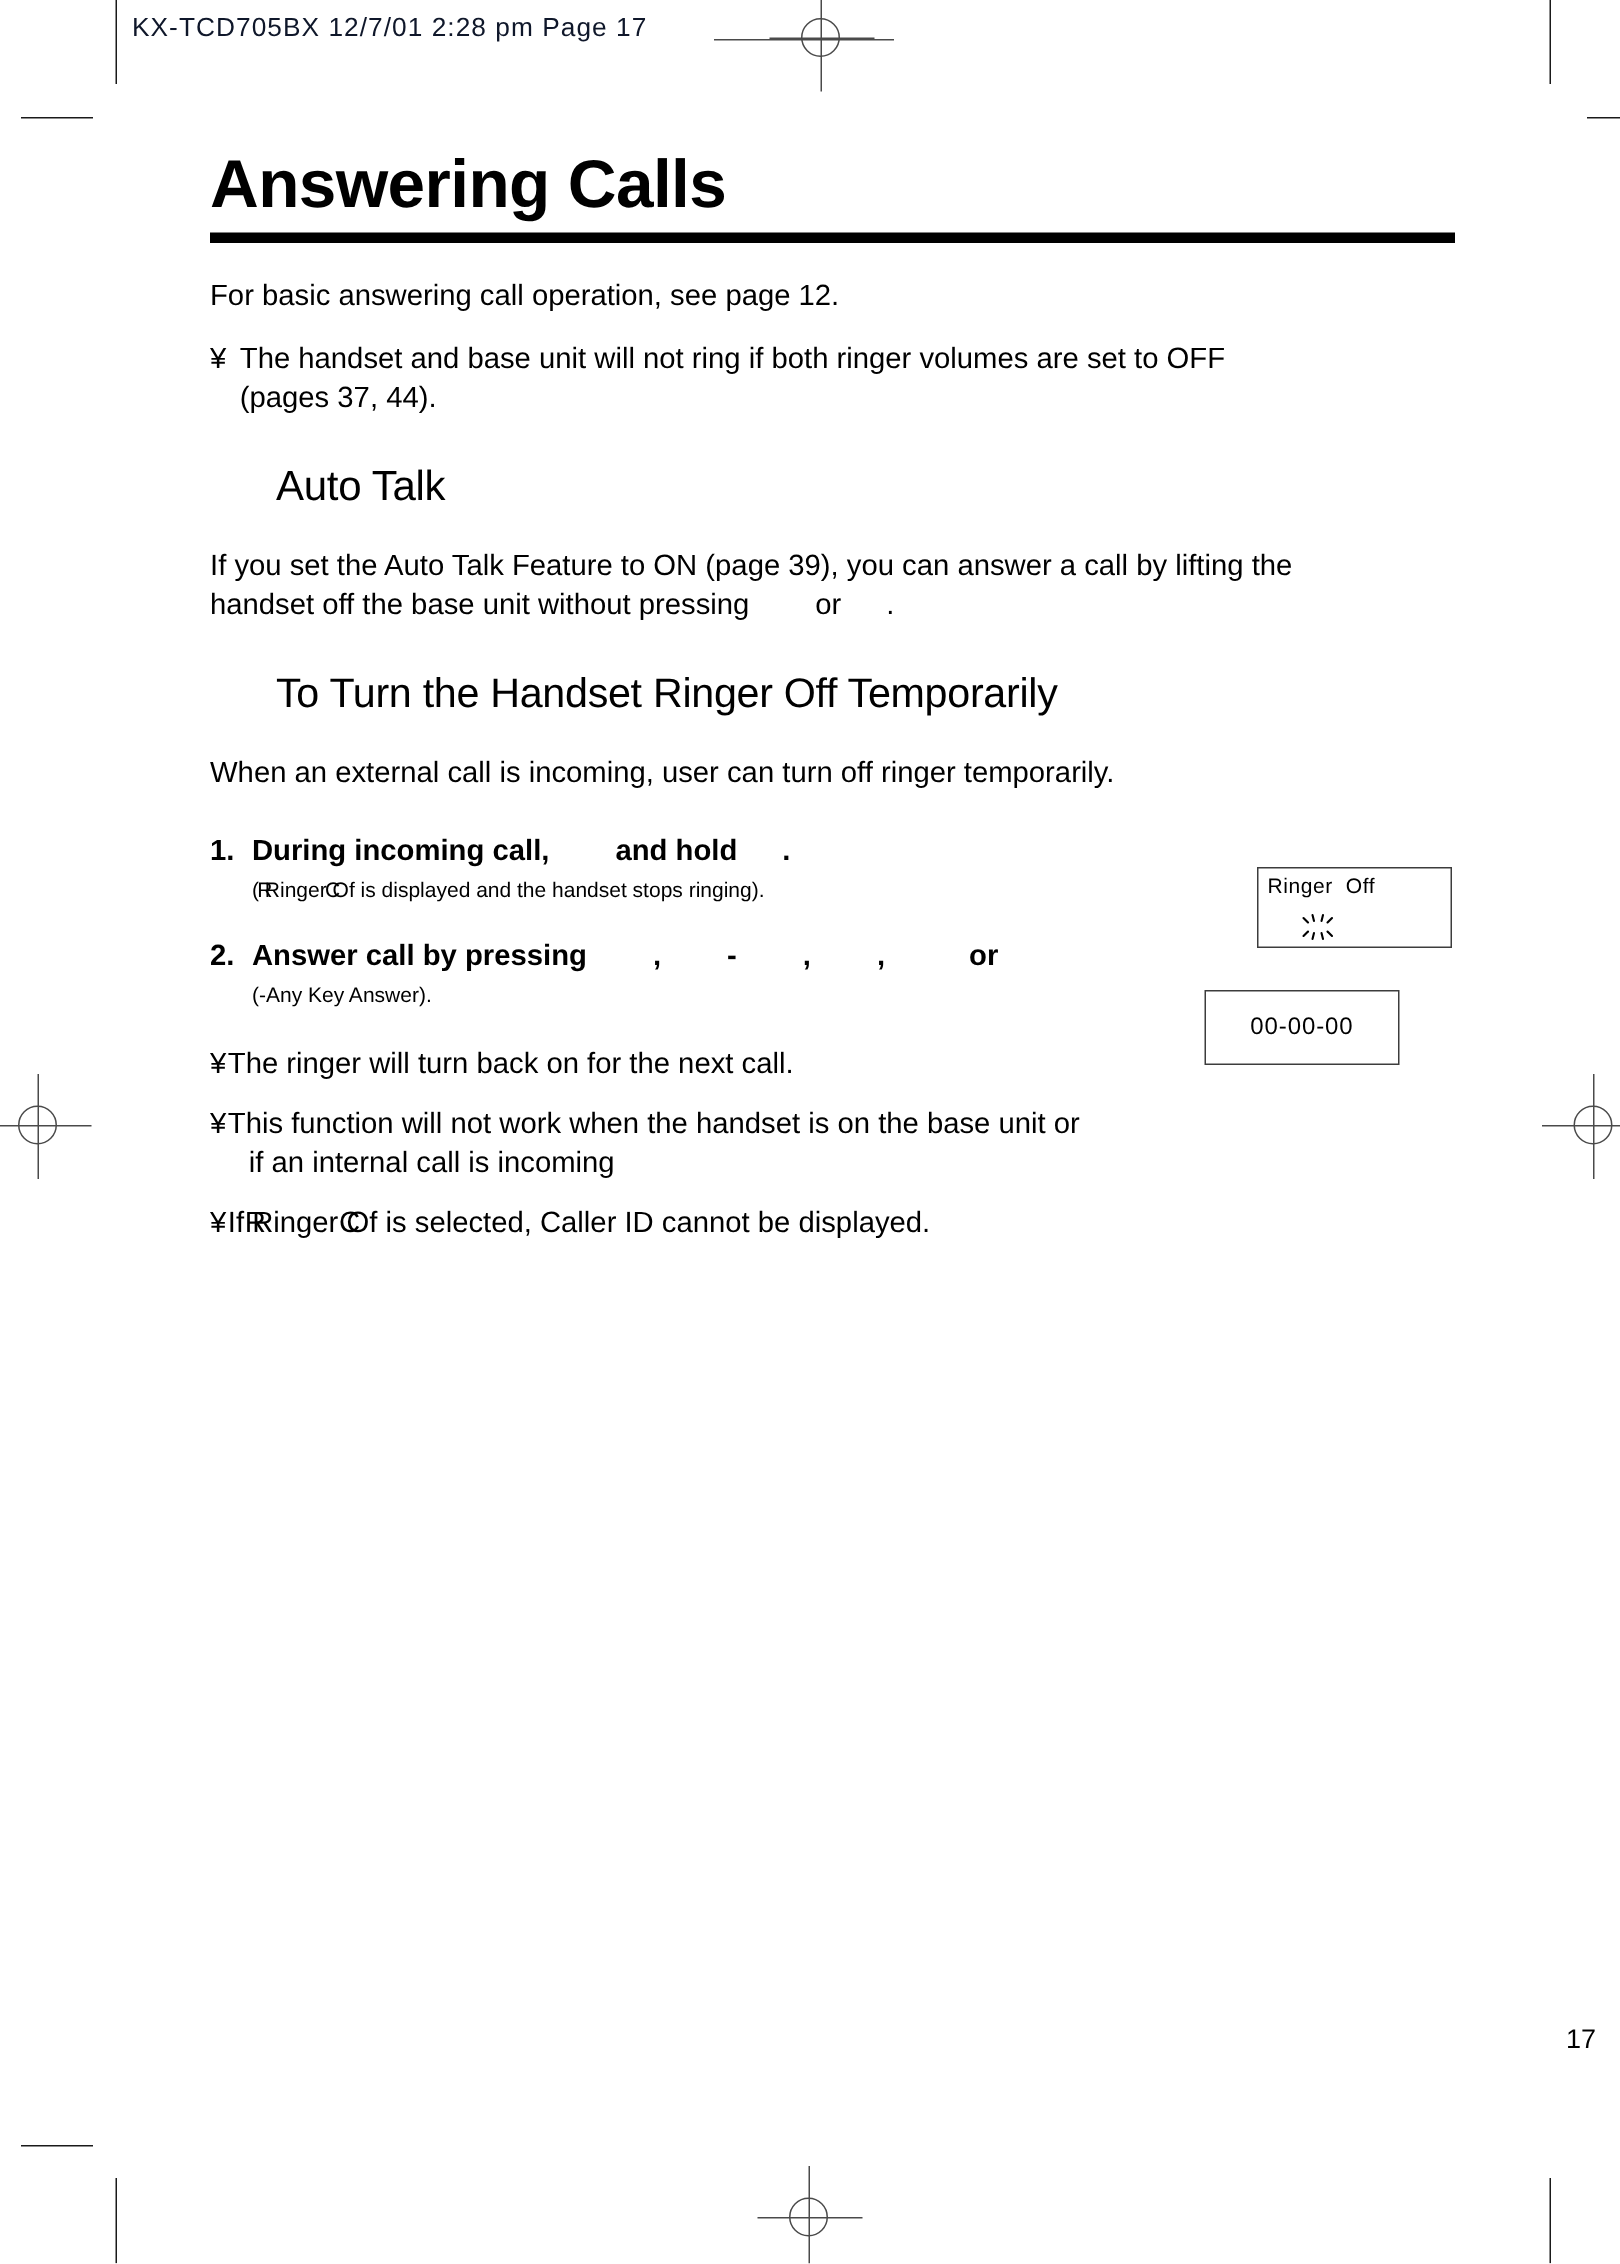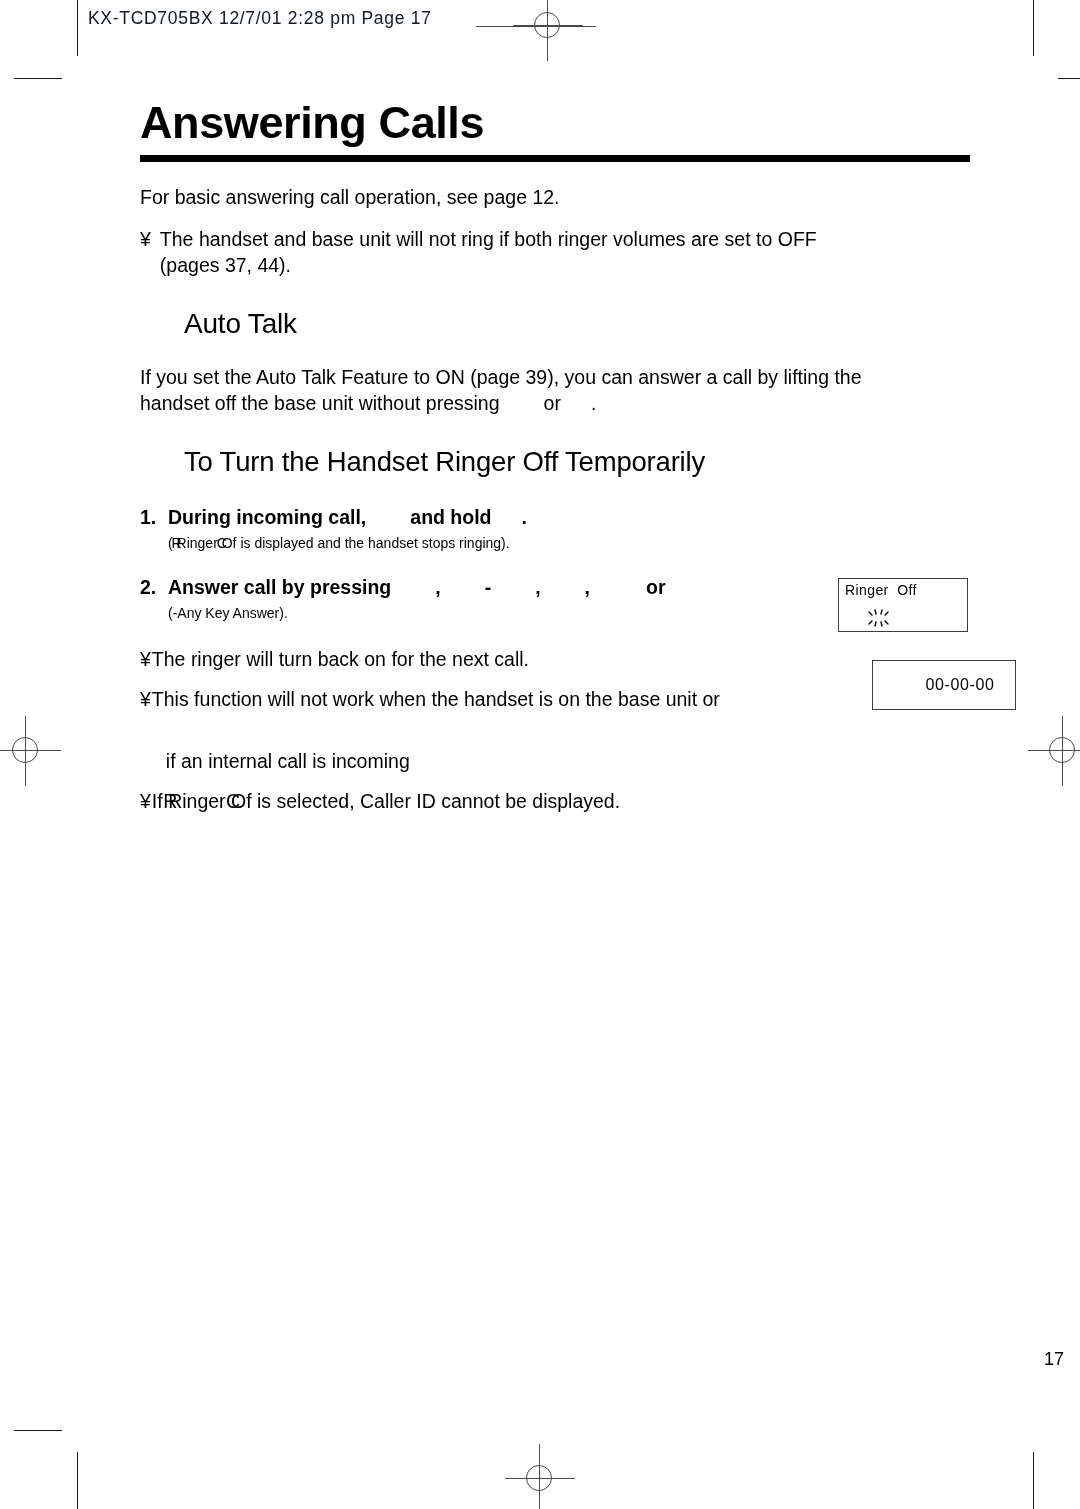--- a/index.html
+++ b/index.html
@@ -116,21 +116,21 @@
     font-size: 19.5px;
     line-height: 26px;
     margin: 0 0 14px 0;
   }
   .bullet-mark {
     flex: 0 0 auto;
     margin-right: 9px;
   }
   .bullet-mark.tight { margin-right: 1px; }
   .bullet-body { flex: 1 1 auto; }
-  .bullet-body .cont-indent { padding-left: 14px; display: block; margin-top: 36px; }
+  .bullet-body .cont-indent { padding-left: 14px; display: block; }
 
   h2.sub-head {
     font-size: 28px;
     font-weight: normal;
     letter-spacing: -0.2px;
     margin: 30px 0 24px 44px;
   }
   h2.sub-head.wide {
     margin-left: 44px;
     font-size: 27.5px;
@@ -205,25 +205,24 @@
     text-align: center;
   }
   #lcd-ringer-off .blink {
     position: absolute;
     left: 26px;
     top: 29px;
     width: 30px;
     height: 20px;
   }
   #lcd-clock {
-    left: 872px;
+    left: 803px;
     top: 660px;
-    width: 144px;
+    width: 130px;
     height: 50px;
-    padding-left: 16px;
   }
   #lcd-clock .lcd-text {
     position: absolute;
     width: 100%;
     top: 15px;
     text-align: center;
     font-size: 16px;
     letter-spacing: 0.6px;
   }
 
@@ -297,20 +296,21 @@
 
     <h2 class="sub-head">Auto Talk</h2>
 
     <p class="body-text">
       <span>If you set the Auto Talk Feature to ON (page 39), you can answer a call by lifting the</span><br>
       <span>handset off the base unit without pressing</span><span class="glyph-gap gap-md"></span><span>or</span><span class="glyph-gap gap-sm"></span><span>.</span>
     </p>
 
     <h2 class="sub-head wide">To Turn the Handset Ringer Off Temporarily</h2>
 
+    <p class="body-text">When an external call is incoming, user can turn off ringer temporarily.</p>
 
     <ol class="steps">
 
       <li>
         <div class="step-line">
           <span class="step-num">1.</span>
           <span class="step-main">
             <span class="bold">During incoming call,</span><span class="glyph-gap gap-md"></span><span class="bold">and hold</span><span class="glyph-gap gap-sm"></span><span class="bold">.</span>
           </span>
         </div>

